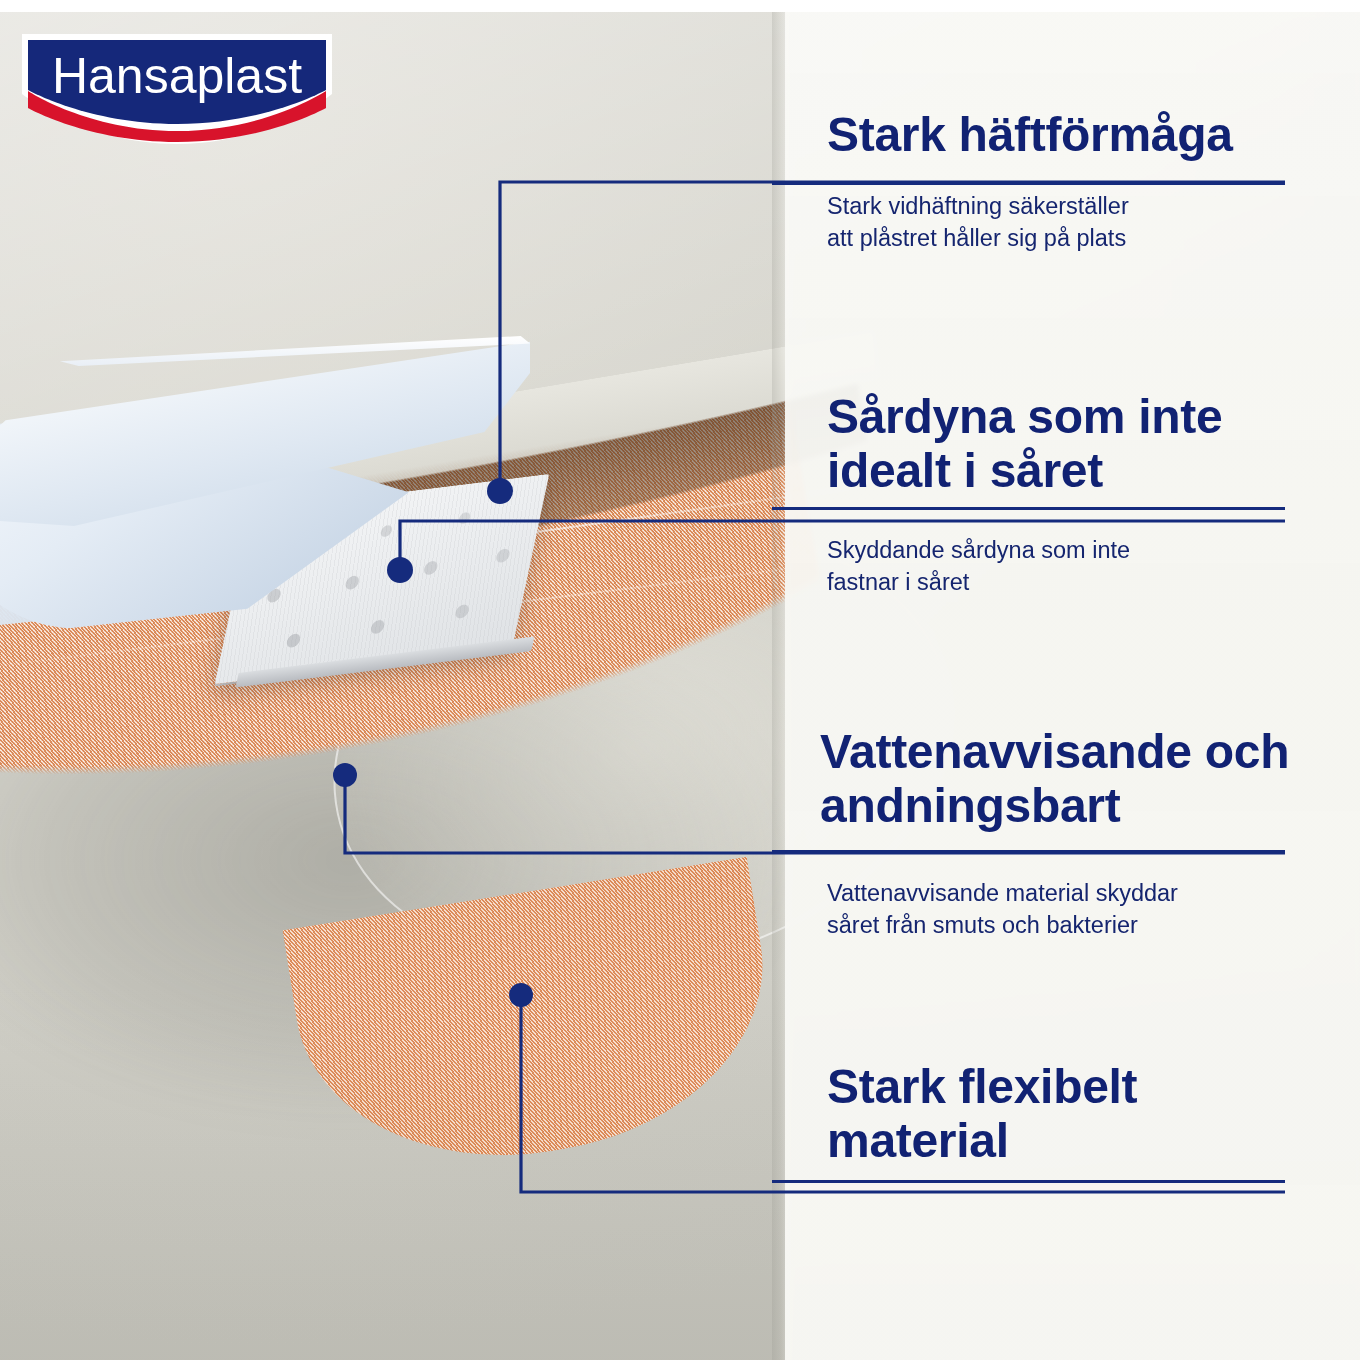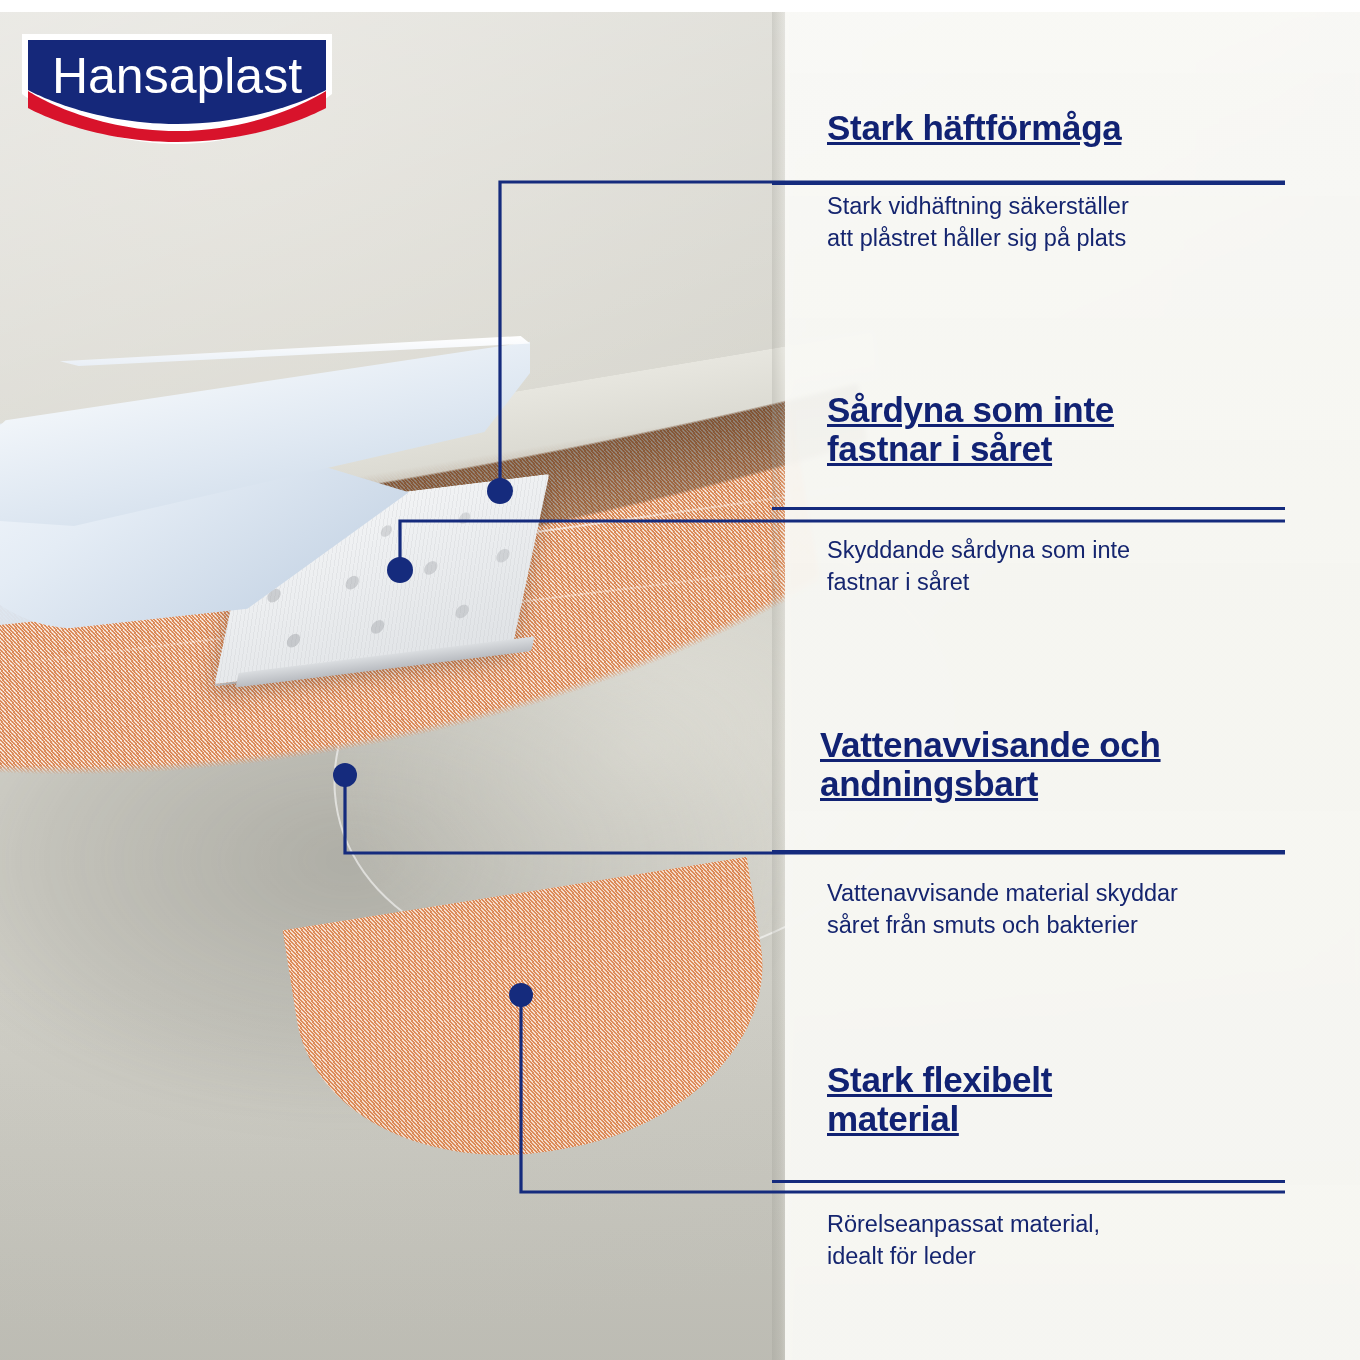--- a/index.html
+++ b/index.html
@@ -173,26 +173,25 @@
 
   
   .callout-layer{position:absolute;inset:0;pointer-events:none;}
   .callout-layer svg{position:absolute;inset:0;}
 
   
   .feature{position:absolute;left:827px;width:470px;}
   .feature h2{
     margin:0;
     color:#112273;
-    font-size:35px;
+    font-size:48px;
     line-height:1.12;
     font-weight:bold;
     letter-spacing:-.3px;
     white-space:pre-line;
-    text-decoration:underline;
   }
   .feature .rule{
     position:absolute;left:-55px;width:513px;height:3px;background:#152b7d;
   }
   .feature p{
     margin:0;
     color:#15256f;
     font-size:23.5px;
     line-height:1.38;
     white-space:pre-line;
@@ -265,35 +264,33 @@
 
   <div class="feature" id="f1">
     <h2>Stark häftförmåga</h2>
     <div class="rule"></div>
     <p>Stark vidhäftning säkerställer
 att plåstret håller sig på plats</p>
   </div>
 
   <div class="feature" id="f2">
     <h2>Sårdyna som inte
-fastnar i såret</h2>
+idealt i såret</h2>
     <div class="rule"></div>
     <p>Skyddande sårdyna som inte
 fastnar i såret</p>
   </div>
 
   <div class="feature" id="f3">
     <h2>Vattenavvisande och
 andningsbart</h2>
     <div class="rule"></div>
     <p>Vattenavvisande material skyddar
 såret från smuts och bakterier</p>
   </div>
 
   <div class="feature" id="f4">
     <h2>Stark flexibelt
 material</h2>
     <div class="rule"></div>
-    <p>Rörelseanpassat material,
-idealt för leder</p>
   </div>
 
 </div>
 
 </body></html>

